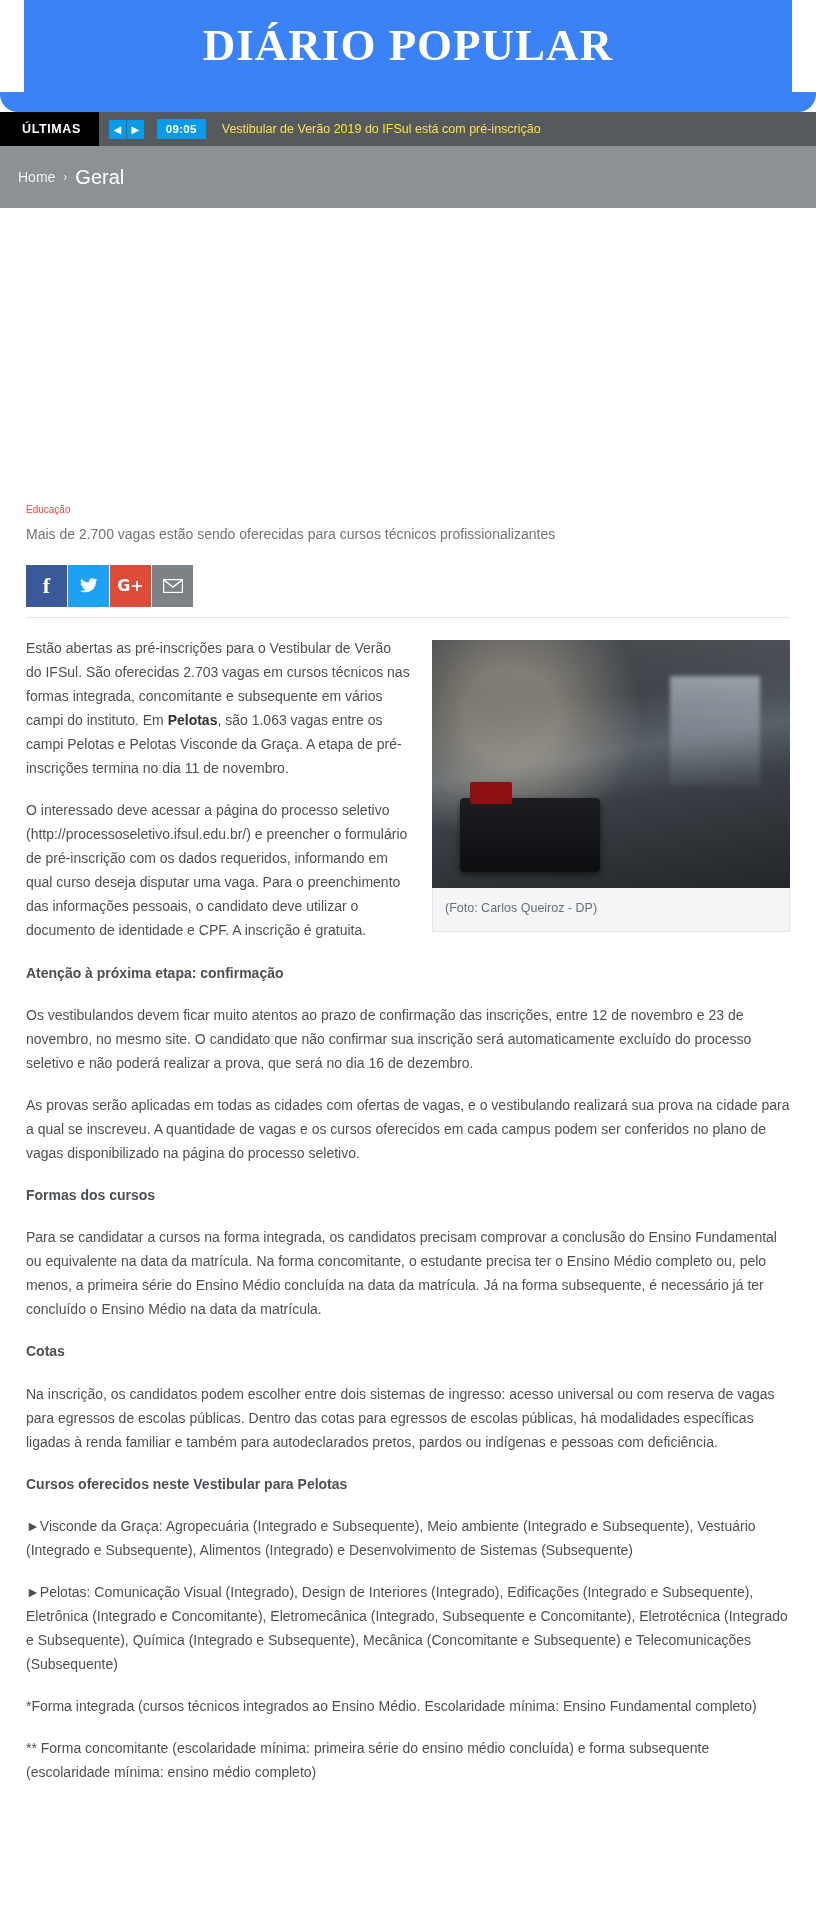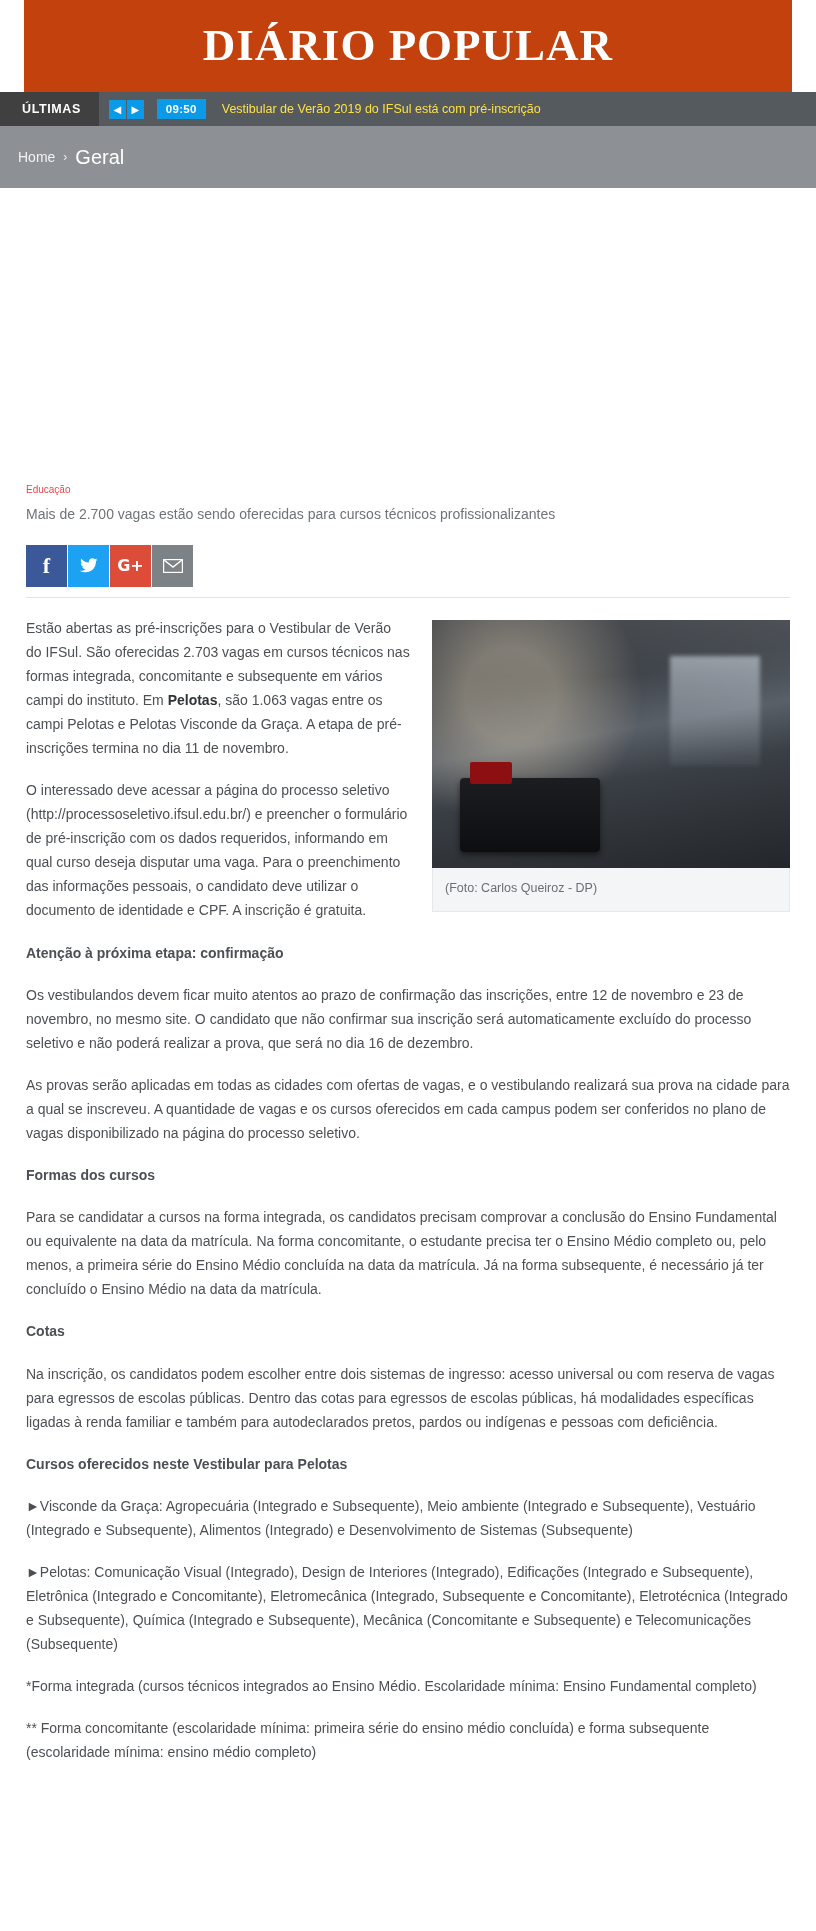--- a/index.html
+++ b/index.html
@@ -8,22 +8,22 @@
     width: 816px;
     background: #ffffff;
     font-family: "Liberation Sans", sans-serif;
     color: #333333;
     -webkit-font-smoothing: antialiased;
   }
   .page { width: 816px; margin: 0 auto; position: relative; }
 
   
   .masthead {
-    background: #c2410c;
-    height: 92px;
+    background: #3b82f6;
+    height: 112px;
     position: relative;
     border-radius: 18px;
   }
   .masthead .logo-wrap {
     position: absolute;
     left: 50%;
     transform: translateX(-50%);
     top: 10px;
     width: 480px;
     text-align: center;
@@ -50,21 +50,21 @@
   
   .ticker {
     background: #555a5e;
     height: 34px;
     display: flex;
     align-items: center;
     color: #ffffff;
     font-size: 12px;
   }
   .ticker .label {
-    background: #404040;
+    background: #000000;
     color: #ffffff;
     font-weight: bold;
     font-size: 12.5px;
     letter-spacing: .6px;
     height: 34px;
     display: flex;
     align-items: center;
     padding: 0 18px 0 22px;
   }
   .ticker .arrows { display: flex; margin-left: 10px; }
@@ -261,21 +261,21 @@
       <div class="logo-text">DIÁRIO POPULAR</div>
     </div>
   </div>
 
   <div class="ticker">
     <div class="label">ÚLTIMAS</div>
     <div class="arrows">
       <div class="arrow">◀</div>
       <div class="arrow">▶</div>
     </div>
-    <div class="time">09:50</div>
+    <div class="time">09:05</div>
     <div class="headline">Vestibular de Verão 2019 do IFSul está com pré-inscrição</div>
   </div>
 
   <div class="crumbbar">
     <a href="#">Home</a>
     <span class="sep">›</span>
     <span class="cur">Geral</span>
   </div>
 
   <div class="adspace"></div>

